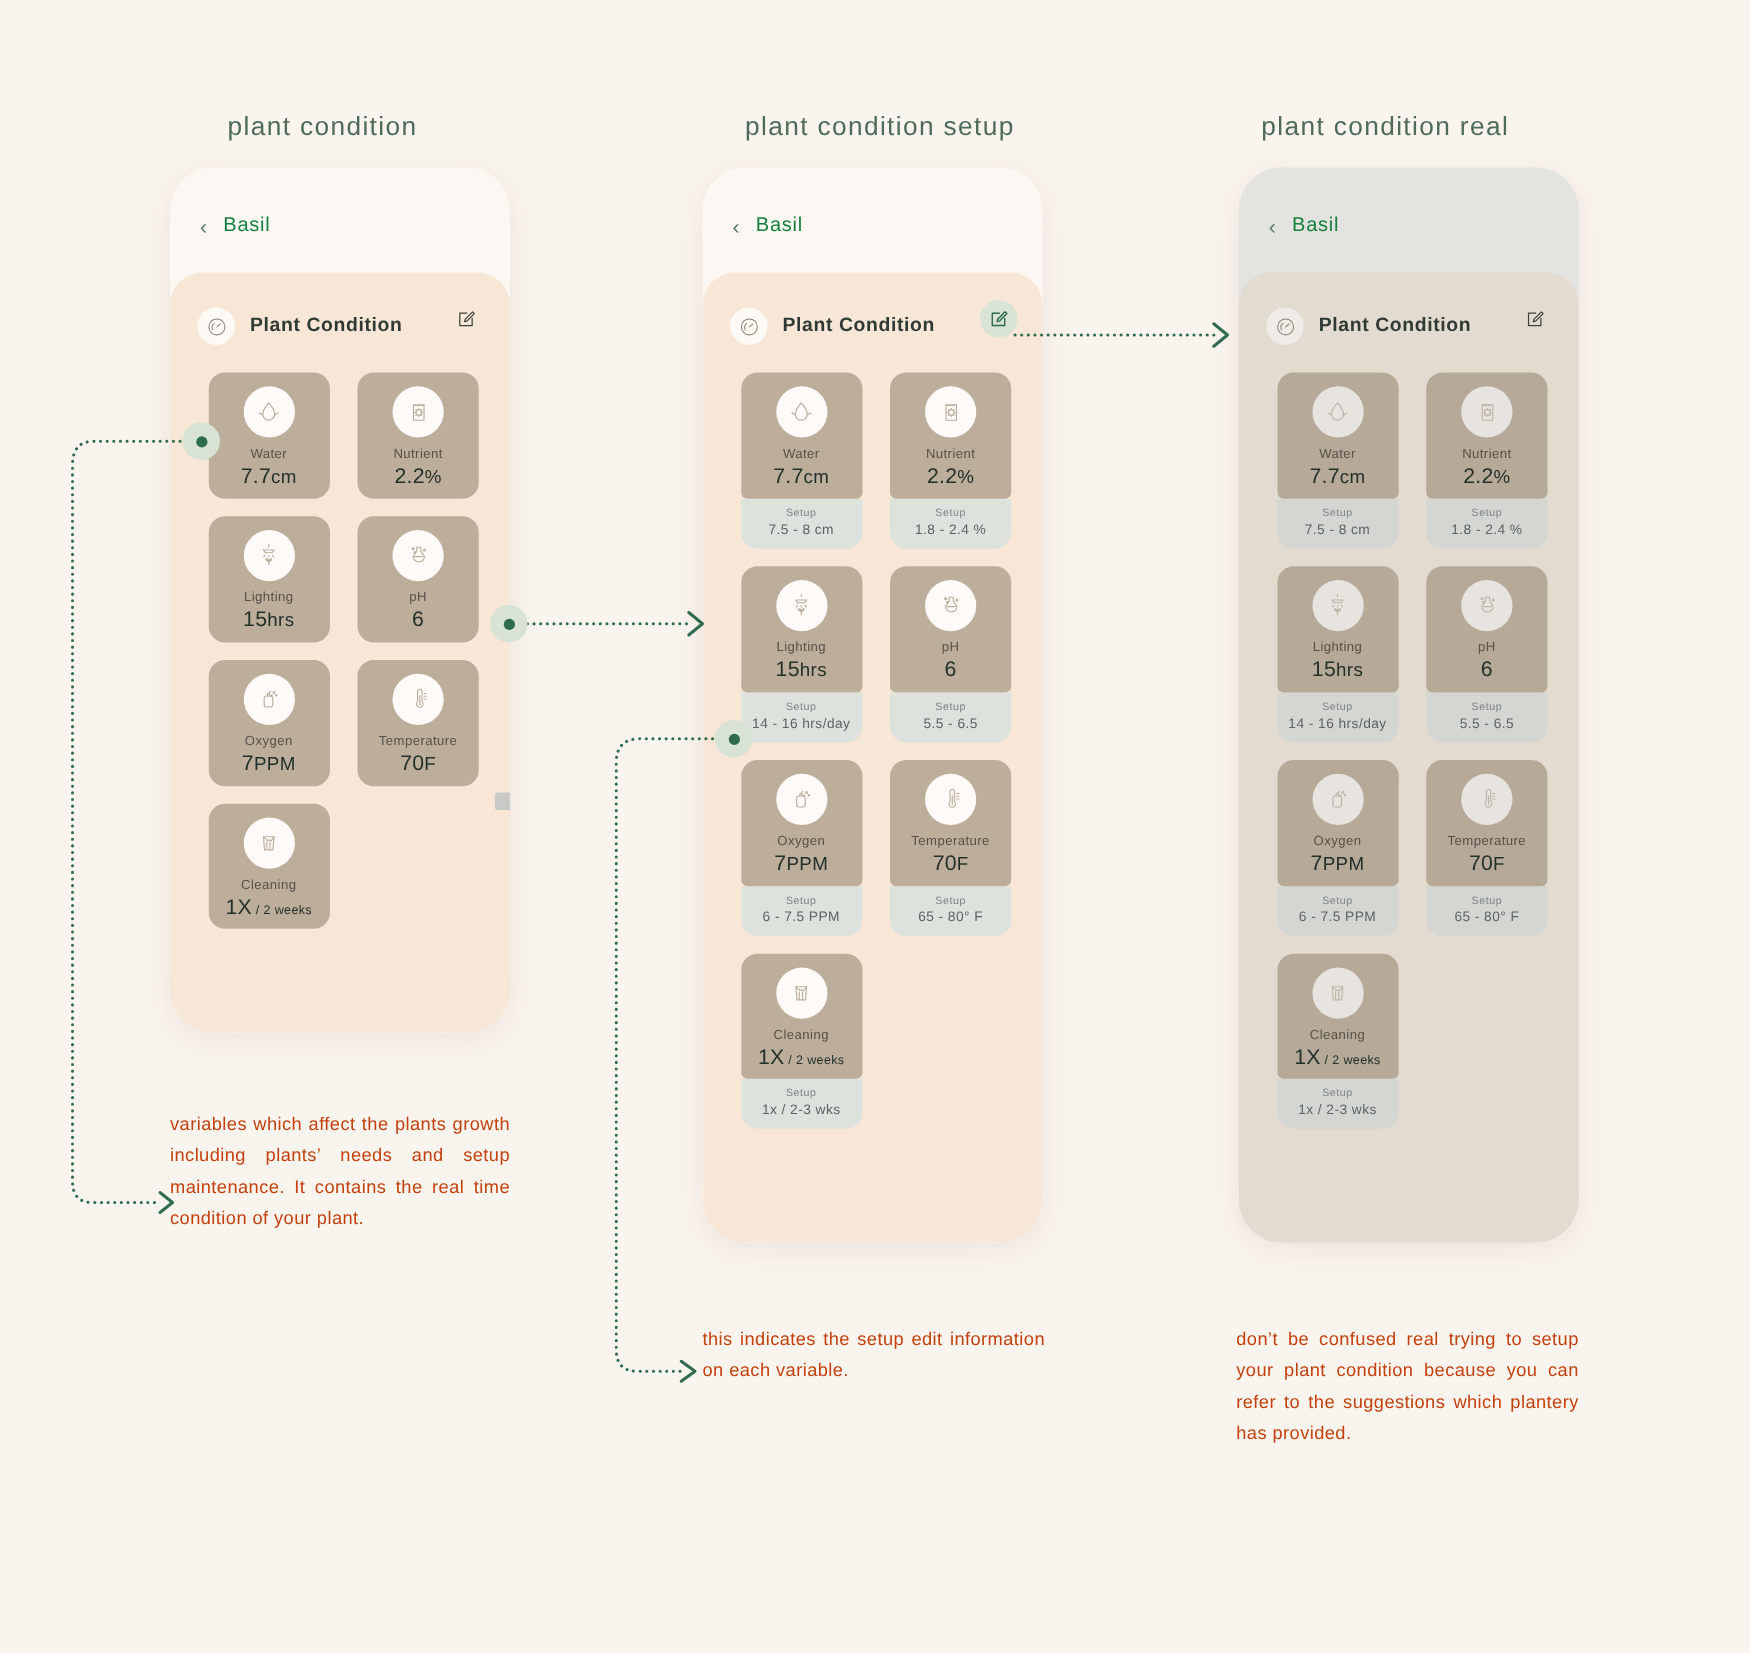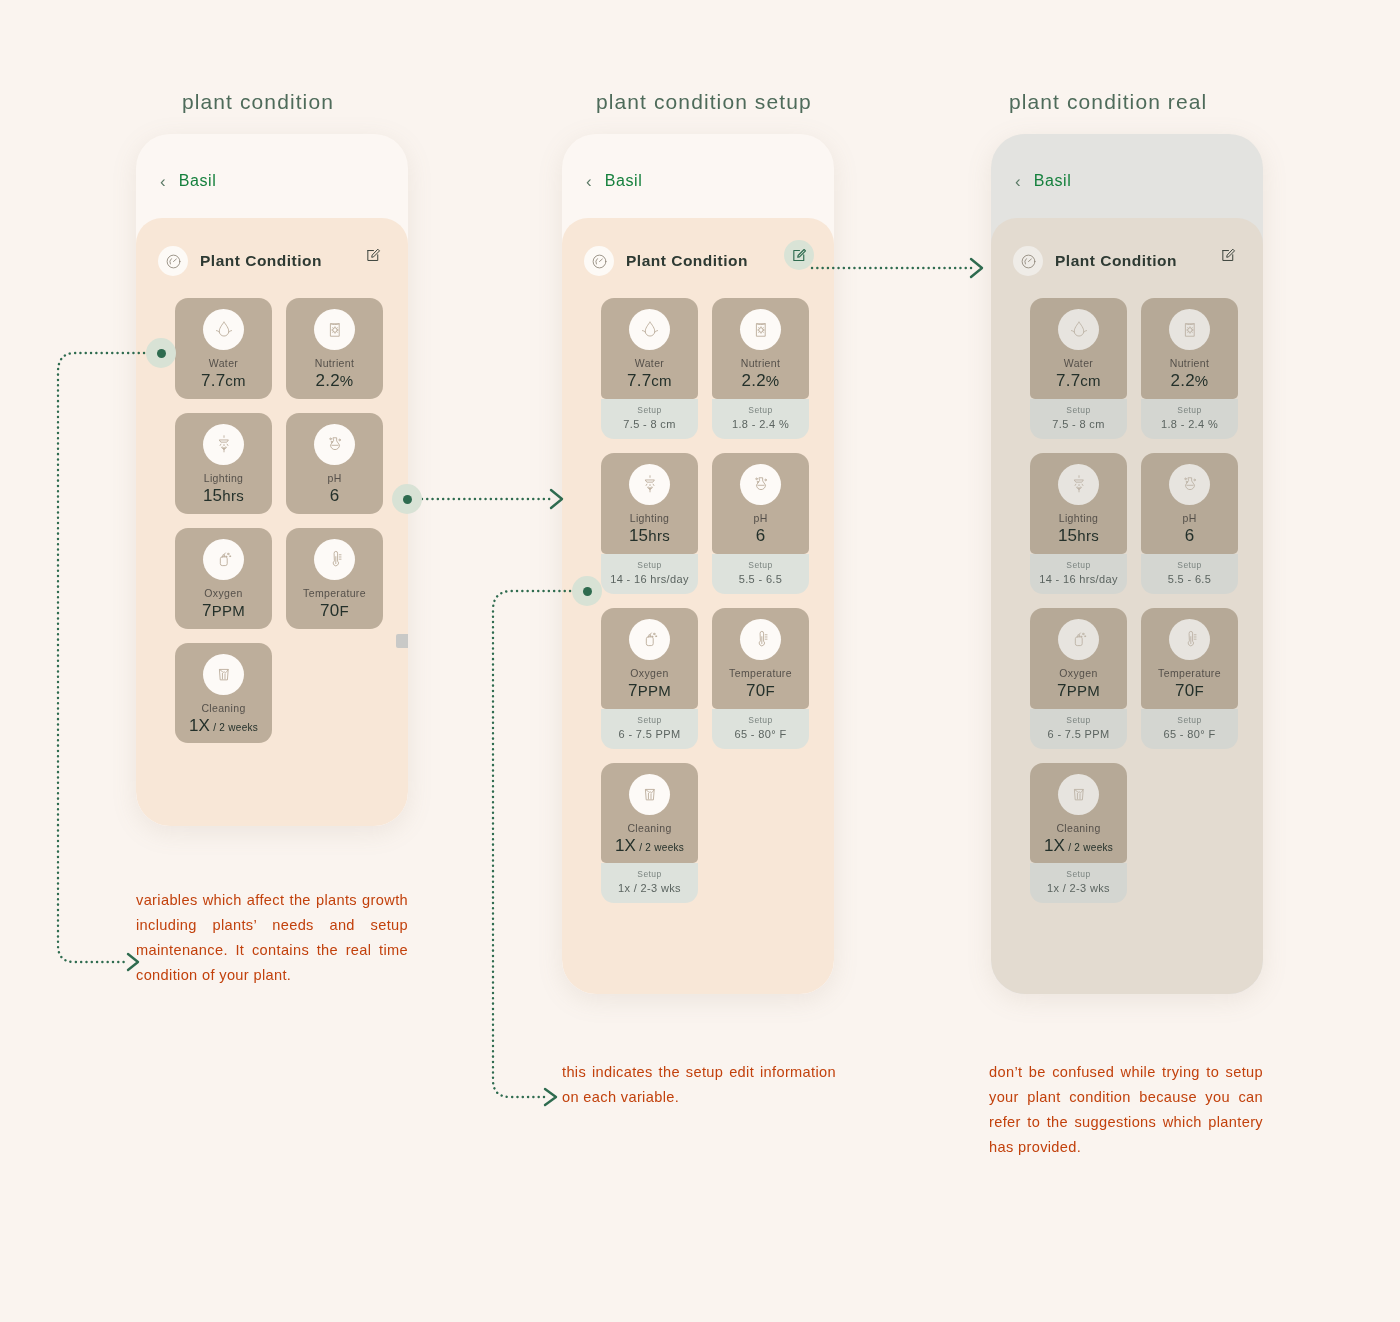--- a/index.html
+++ b/index.html
@@ -79,21 +79,21 @@
   }
 
   
   .grid{
     display:flex; flex-wrap:wrap;
     gap:0;
   }
   .cellwrap{
     width:50%;
     display:flex;
-    justify-content:flex-end;
+    justify-content:center;
     margin-bottom:14px;
   }
   .cellwrap.right{ justify-content:flex-start; padding-left:14px; }
   .cell{ width:100%; max-width:97px; }
 
   .tile{
     background:#bdae9b;
     border-radius:13px;
     padding:11px 6px 9px;
     text-align:center;
@@ -675,21 +675,21 @@
               <div class="setup-val">1x / 2-3 wks</div>
             </div>
           </div>
         </div>
       </div>
   </div>
 </div>
 
 <div class="note" style="left:136px; top:888px; width:272px;">variables which affect the plants growth including plants’ needs and setup maintenance. It contains the real time condition of your plant.</div>
 <div class="note" style="left:562px; top:1060px; width:274px;">this indicates the setup edit information on each variable.</div>
-<div class="note" style="left:989px; top:1060px; width:274px;">don’t be confused while trying to setup your plant condition because you can refer to the suggestions which plantery has provided.</div>
+<div class="note" style="left:989px; top:1060px; width:274px;">don’t be confused real trying to setup your plant condition because you can refer to the suggestions which plantery has provided.</div>
 
 <svg class="conn" style="left:0; top:0; width:1400px; height:1322px;">
   <g stroke="#2e6b4f" fill="none" stroke-width="2.4" stroke-linecap="round" stroke-dasharray="0.1 5.2">
 
     <path d="M160 353 L 75 353 Q 58 353 58 372 L 58 945 Q 58 962 74 962 L 128 962"></path>
 
     <path d="M406 499 L 552 499"></path>
 
     <path d="M586 591 L 512 591 Q 493 591 493 610 L 493 1080 Q 493 1097 510 1097 L 545 1097"></path>
 

